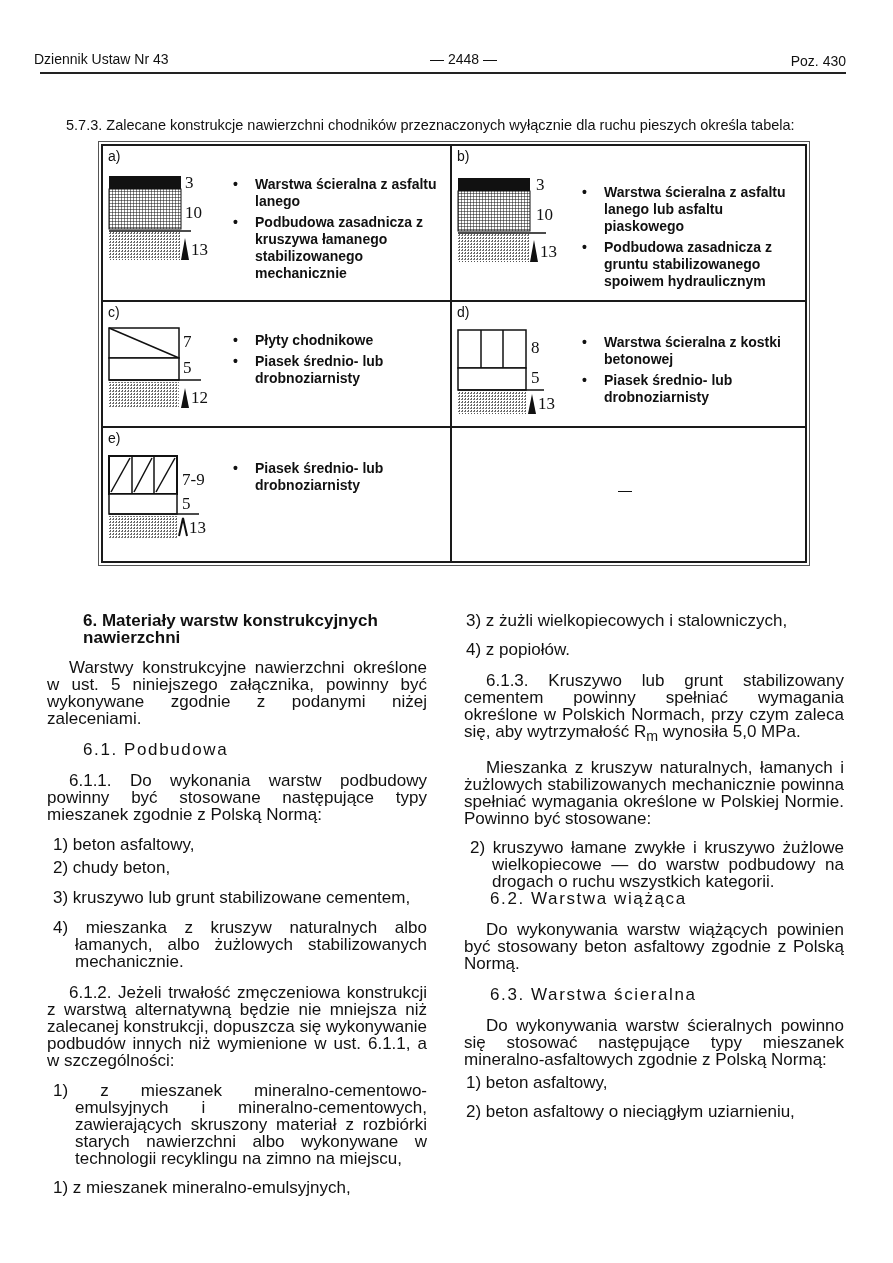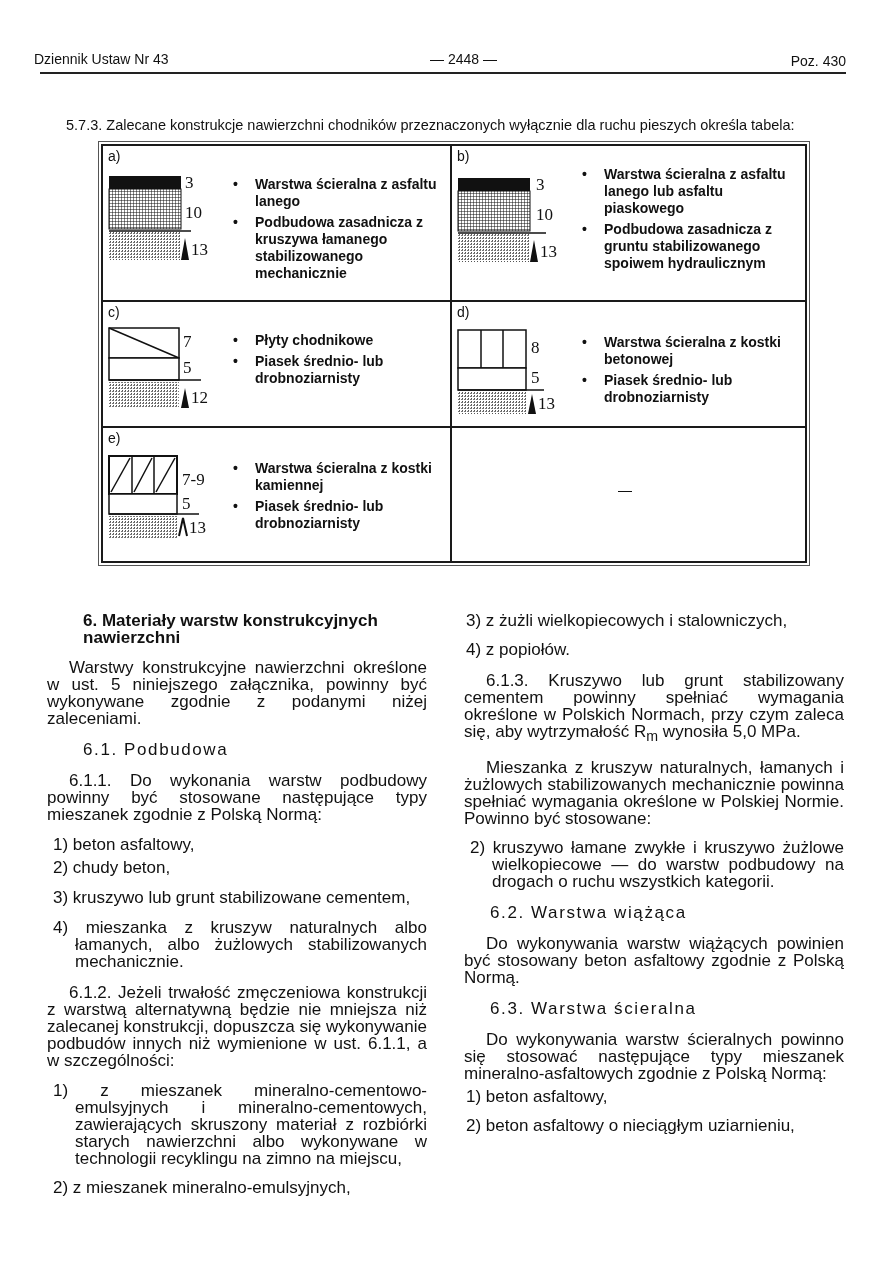--- a/index.html
+++ b/index.html
@@ -93,21 +93,21 @@
         <rect x="0" y="0" width="72" height="13" fill="#111"></rect>
         <rect x="0" y="13" width="72" height="40" fill="url(#grid)" stroke="#111"></rect>
         <rect x="0" y="56" width="72" height="28" fill="url(#dots)"></rect>
         <line x1="0" y1="55" x2="88" y2="55" stroke="#111" stroke-width="1.5"></line>
         <polygon points="72,84 80,84 76,62" fill="#111"></polygon>
       </svg>
       <span class="num" style="position:absolute;left:78px;top:-3px;">3</span>
       <span class="num" style="position:absolute;left:78px;top:27px;">10</span>
       <span class="num" style="position:absolute;left:82px;top:64px;">13</span>
     </div>
-    <ul class="bullets" style="top:20px;">
+    <ul class="bullets" style="top:38px;">
       <li>Warstwa ścieralna z asfaltu lanego lub asfaltu piaskowego</li>
       <li>Podbudowa zasadnicza z gruntu stabilizowanego spoiwem hydraulicznym</li>
     </ul>
   </div>
 
   <div class="cell c-c">
     <span class="cell-label">c)</span>
     <div class="diagram" style="top:26px;">
       <svg width="110" height="110">
         <rect x="0" y="0" width="70" height="30" fill="#fff" stroke="#111" stroke-width="1.5"></rect>
@@ -162,49 +162,48 @@
         <rect x="0" y="38" width="68" height="20" fill="#fff" stroke="#111" stroke-width="1.5"></rect>
         <rect x="0" y="60" width="68" height="22" fill="url(#dots)"></rect>
         <line x1="0" y1="58" x2="90" y2="58" stroke="#111" stroke-width="1.5"></line>
         <polyline points="70,80 74,62 78,80" fill="none" stroke="#111" stroke-width="2"></polyline>
       </svg>
       <span class="num" style="position:absolute;left:73px;top:14px;">7-9</span>
       <span class="num" style="position:absolute;left:73px;top:38px;">5</span>
       <span class="num" style="position:absolute;left:80px;top:62px;">13</span>
     </div>
     <ul class="bullets" style="top:32px;">
-      <li>Warstwa ścieralna z kostki kamiennej</li>
       <li>Piasek średnio- lub drobnoziarnisty</li>
     </ul>
   </div>
 
   <div class="cell c-f">
     <span class="dash">—</span>
   </div>
 </div>
 
 <div class="col col-left">
   <p class="h-bold" style="margin-left:36px; text-align:left;">6. Materiały warstw konstrukcyjnych nawierzchni</p>
   <p class="indent" style="margin-top:13px;">Warstwy konstrukcyjne nawierzchni określone w ust. 5 niniejszego załącznika, powinny być wykonywane zgodnie z podanymi niżej zaleceniami.</p>
   <p class="h-spaced" style="margin-top:14px; margin-left:36px;">6.1. Podbudowa</p>
   <p class="indent" style="margin-top:14px;">6.1.1. Do wykonania warstw podbudowy powinny być stosowane następujące typy mieszanek zgodnie z Polską Normą:</p>
   <p class="li" style="margin-top:13px;">1) beton asfaltowy,</p>
   <p class="li" style="margin-top:6px;">2) chudy beton,</p>
   <p class="li" style="margin-top:13px;">3) kruszywo lub grunt stabilizowane cementem,</p>
   <p class="li" style="margin-top:13px;">4) mieszanka z kruszyw naturalnych albo łamanych, albo żużlowych stabilizowanych mechanicznie.</p>
   <p class="indent" style="margin-top:14px;">6.1.2. Jeżeli trwałość zmęczeniowa konstrukcji z warstwą alternatywną będzie nie mniejsza niż zalecanej konstrukcji, dopuszcza się wykonywanie podbudów innych niż wymienione w ust. 6.1.1, a w szczególności:</p>
   <p class="li" style="margin-top:13px;">1) z mieszanek mineralno-cementowo-emulsyjnych i mineralno-cementowych, zawierających skruszony materiał z rozbiórki starych nawierzchni albo wykonywane w technologii recyklingu na zimno na miejscu,</p>
-  <p class="li" style="margin-top:12px;">2) z mieszanek mineralno-emulsyjnych,</p>
+  <p class="li" style="margin-top:12px;">1) z mieszanek mineralno-emulsyjnych,</p>
 </div>
 
 <div class="col col-right">
   <p class="li" style="margin-left:2px !important;">3) z żużli wielkopiecowych i stalowniczych,</p>
   <p class="li" style="margin-top:12px; margin-left:2px !important;">4) z popiołów.</p>
   <p class="indent" style="margin-top:14px;"><span>6.1.3. Kruszywo lub grunt stabilizowany cementem powinny spełniać wymagania określone w Polskich Normach, przy czym zaleca się, aby wytrzymałość R</span><sub>m</sub><span> wynosiła 5,0 MPa.</span></p>
   <p class="indent" style="margin-top:14px;">Mieszanka z kruszyw naturalnych, łamanych i żużlowych stabilizowanych mechanicznie powinna spełniać wymagania określone w Polskiej Normie. Powinno być stosowane:</p>
   <p class="li" style="margin-top:12px;">2) kruszywo łamane zwykłe i kruszywo żużlowe wielkopiecowe — do warstw podbudowy na drogach o ruchu wszystkich kategorii.</p>
-  <p class="h-spaced" style="margin-top:14px; margin-left:26px;">6.2. Warstwa wiążąca</p>
+  <p class="h-spaced" style="margin-left:26px;">6.2. Warstwa wiążąca</p>
   <p class="indent" style="margin-top:14px;">Do wykonywania warstw wiążących powinien być stosowany beton asfaltowy zgodnie z Polską Normą.</p>
   <p class="h-spaced" style="margin-top:14px; margin-left:26px;">6.3. Warstwa ścieralna</p>
   <p class="indent" style="margin-top:14px;">Do wykonywania warstw ścieralnych powinno się stosować następujące typy mieszanek mineralno-asfaltowych zgodnie z Polską Normą:</p>
   <p class="li" style="margin-top:6px; margin-left:2px !important;">1) beton asfaltowy,</p>
   <p class="li" style="margin-top:12px; margin-left:2px !important;">2) beton asfaltowy o nieciągłym uziarnieniu,</p>
 </div>
 
 </body></html>

